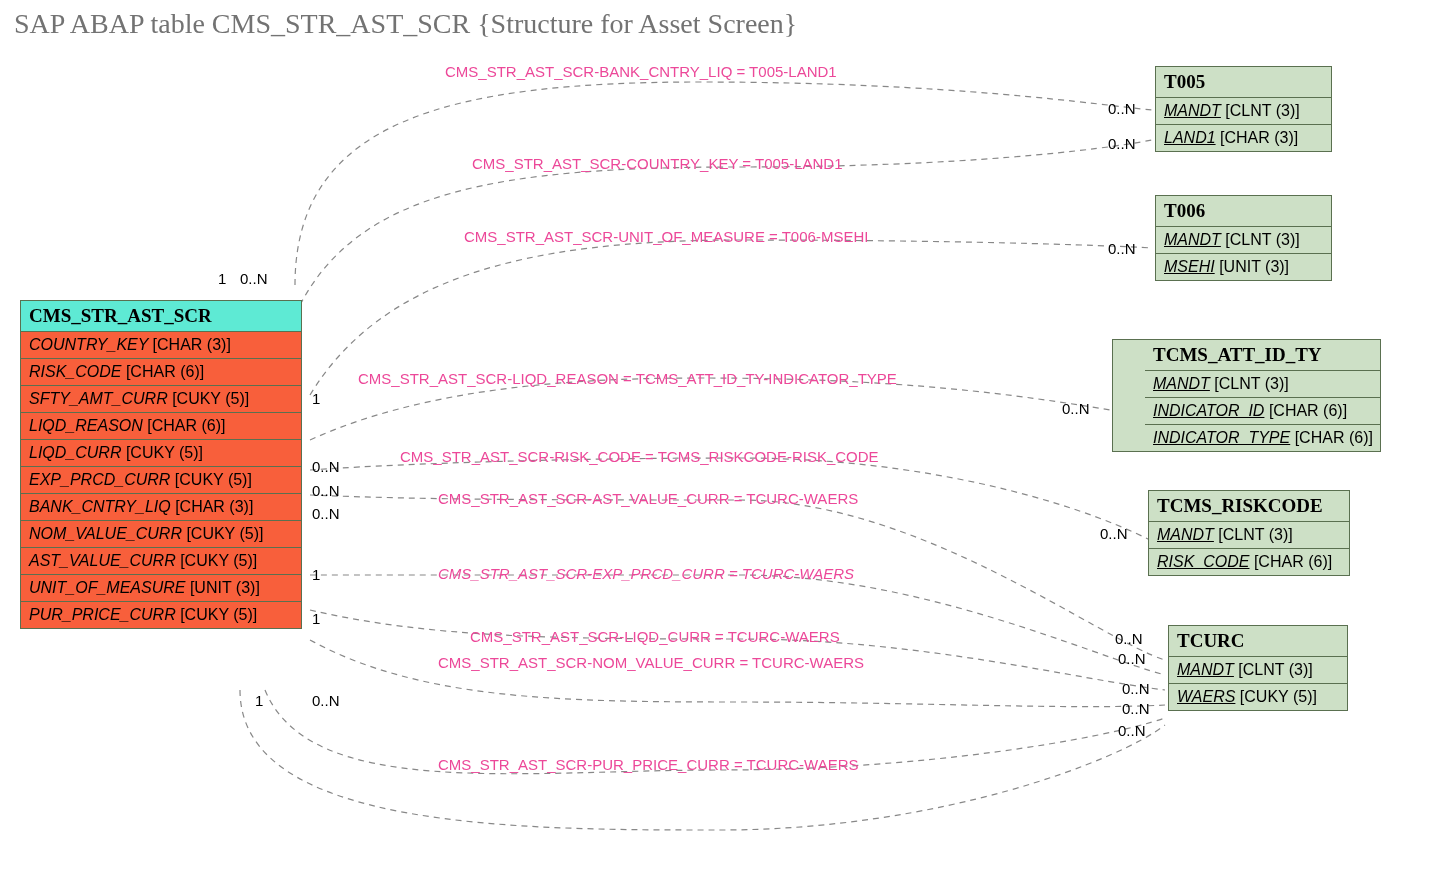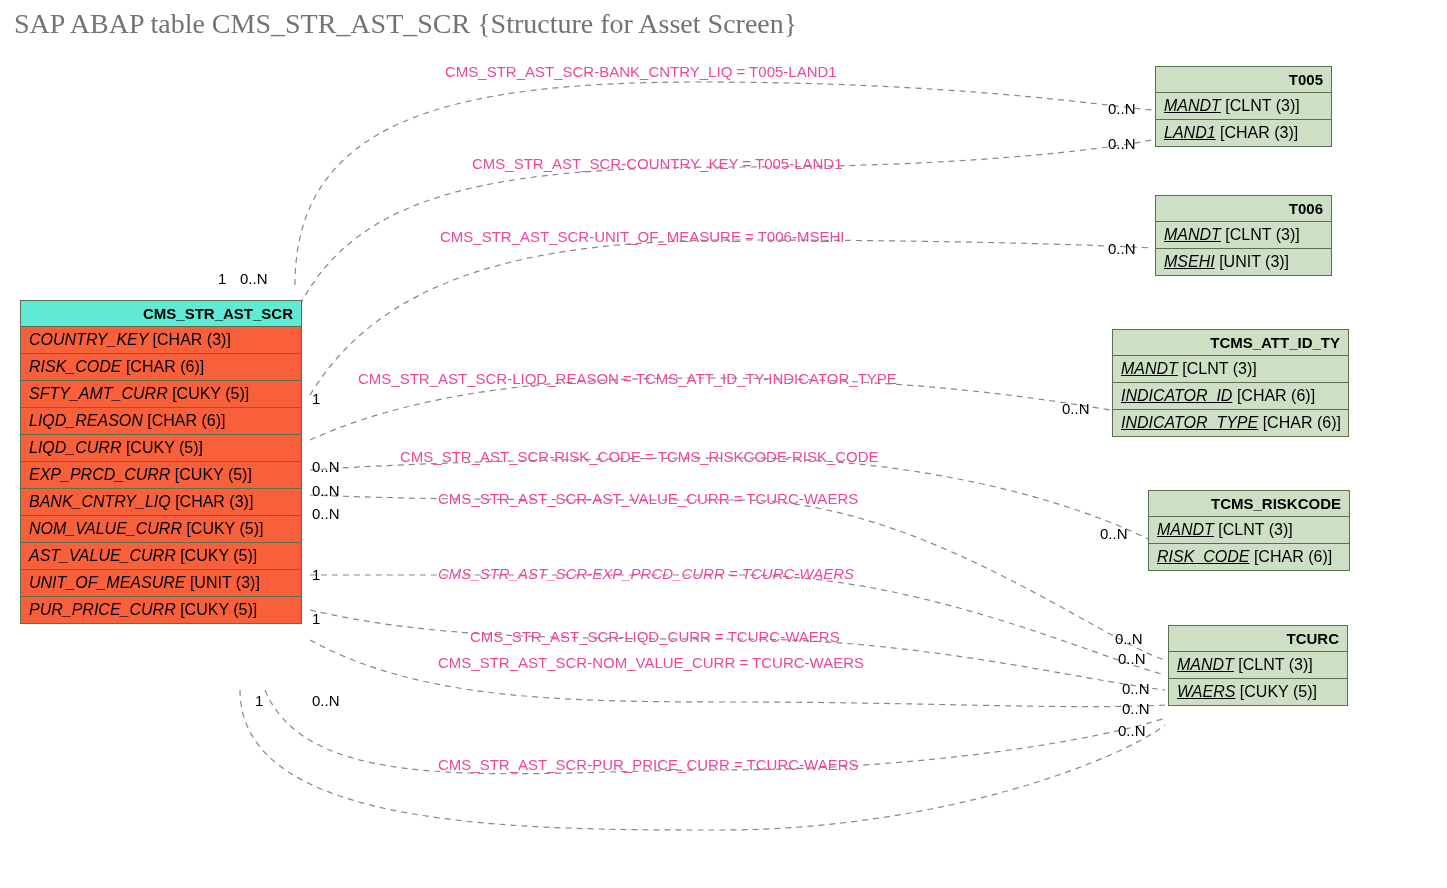--- a/index.html
+++ b/index.html
@@ -19,24 +19,25 @@
     font-size: 28px;
     color: #737373;
     font-family: Georgia, 'Times New Roman', serif;
   }
   .entity {
     position: absolute;
     border: 1px solid #5a7050;
   }
   .entity-header {
     font-weight: bold;
-    text-align: right;
+    text-align: left;
     padding: 4px 8px;
     border-bottom: 1px solid #5a7050;
-    font-size: 15px;
+    font-size: 19px;
+    font-family: Liberation Serif, serif;
   }
   .entity-row {
     padding: 4px 8px;
     border-bottom: 1px solid #5a7050;
     font-size: 16px;
     white-space: nowrap;
   }
   .entity-row:last-child { border-bottom: none; }
   .main-entity { background: #f85f3b; }
   .main-entity .entity-header { background: #5eead4; }
@@ -120,42 +121,42 @@
   <div class="entity-row"><span class="fld">MANDT</span> <span>[CLNT (3)]</span></div>
   <div class="entity-row"><span class="fld">LAND1</span> <span>[CHAR (3)]</span></div>
 </div>
 
 <div class="entity ref-entity" style="left:1155px; top:195px; width:175px;">
   <div class="entity-header">T006</div>
   <div class="entity-row"><span class="fld">MANDT</span> <span>[CLNT (3)]</span></div>
   <div class="entity-row"><span class="fld">MSEHI</span> <span>[UNIT (3)]</span></div>
 </div>
 
-<div class="entity ref-entity" style="left:1112px; top:329px; width:235px;">
+<div class="entity ref-entity" style="left:1112px; top:339px; width:235px;padding-left:32px;">
   <div class="entity-header">TCMS_ATT_ID_TY</div>
   <div class="entity-row"><span class="fld">MANDT</span> <span>[CLNT (3)]</span></div>
   <div class="entity-row"><span class="fld">INDICATOR_ID</span> <span>[CHAR (6)]</span></div>
   <div class="entity-row"><span class="fld">INDICATOR_TYPE</span> <span>[CHAR (6)]</span></div>
 </div>
 
 <div class="entity ref-entity" style="left:1148px; top:490px; width:200px;">
   <div class="entity-header">TCMS_RISKCODE</div>
   <div class="entity-row"><span class="fld">MANDT</span> <span>[CLNT (3)]</span></div>
   <div class="entity-row"><span class="fld">RISK_CODE</span> <span>[CHAR (6)]</span></div>
 </div>
 
 <div class="entity ref-entity" style="left:1168px; top:625px; width:178px;">
   <div class="entity-header">TCURC</div>
   <div class="entity-row"><span class="fld">MANDT</span> <span>[CLNT (3)]</span></div>
   <div class="entity-row"><span class="fld">WAERS</span> <span>[CUKY (5)]</span></div>
 </div>
 
 <div class="rel-label" style="left:445px; top:63px;">CMS_STR_AST_SCR-BANK_CNTRY_LIQ = T005-LAND1</div>
 <div class="rel-label" style="left:472px; top:155px;">CMS_STR_AST_SCR-COUNTRY_KEY = T005-LAND1</div>
-<div class="rel-label" style="left:440px; top:228px;">CMS_STR_AST_SCR-UNIT_OF_MEASURE = T006-MSEHI</div>
+<div class="rel-label" style="left:464px; top:228px;">CMS_STR_AST_SCR-UNIT_OF_MEASURE = T006-MSEHI</div>
 <div class="rel-label" style="left:358px; top:370px;">CMS_STR_AST_SCR-LIQD_REASON = TCMS_ATT_ID_TY-INDICATOR_TYPE</div>
 <div class="rel-label" style="left:400px; top:448px;">CMS_STR_AST_SCR-RISK_CODE = TCMS_RISKCODE-RISK_CODE</div>
 <div class="rel-label" style="left:438px; top:490px;">CMS_STR_AST_SCR-AST_VALUE_CURR = TCURC-WAERS</div>
 <div class="rel-label" style="left:438px; top:565px;font-style:italic;">CMS_STR_AST_SCR-EXP_PRCD_CURR = TCURC-WAERS</div>
 <div class="rel-label" style="left:470px; top:628px;">CMS_STR_AST_SCR-LIQD_CURR = TCURC-WAERS</div>
 <div class="rel-label" style="left:438px; top:654px;">CMS_STR_AST_SCR-NOM_VALUE_CURR = TCURC-WAERS</div>
 <div class="rel-label" style="left:438px; top:756px;">CMS_STR_AST_SCR-PUR_PRICE_CURR = TCURC-WAERS</div>
 
 <div class="card" style="left:218px; top:270px;">1</div>
 <div class="card" style="left:240px; top:270px;">0..N</div>

